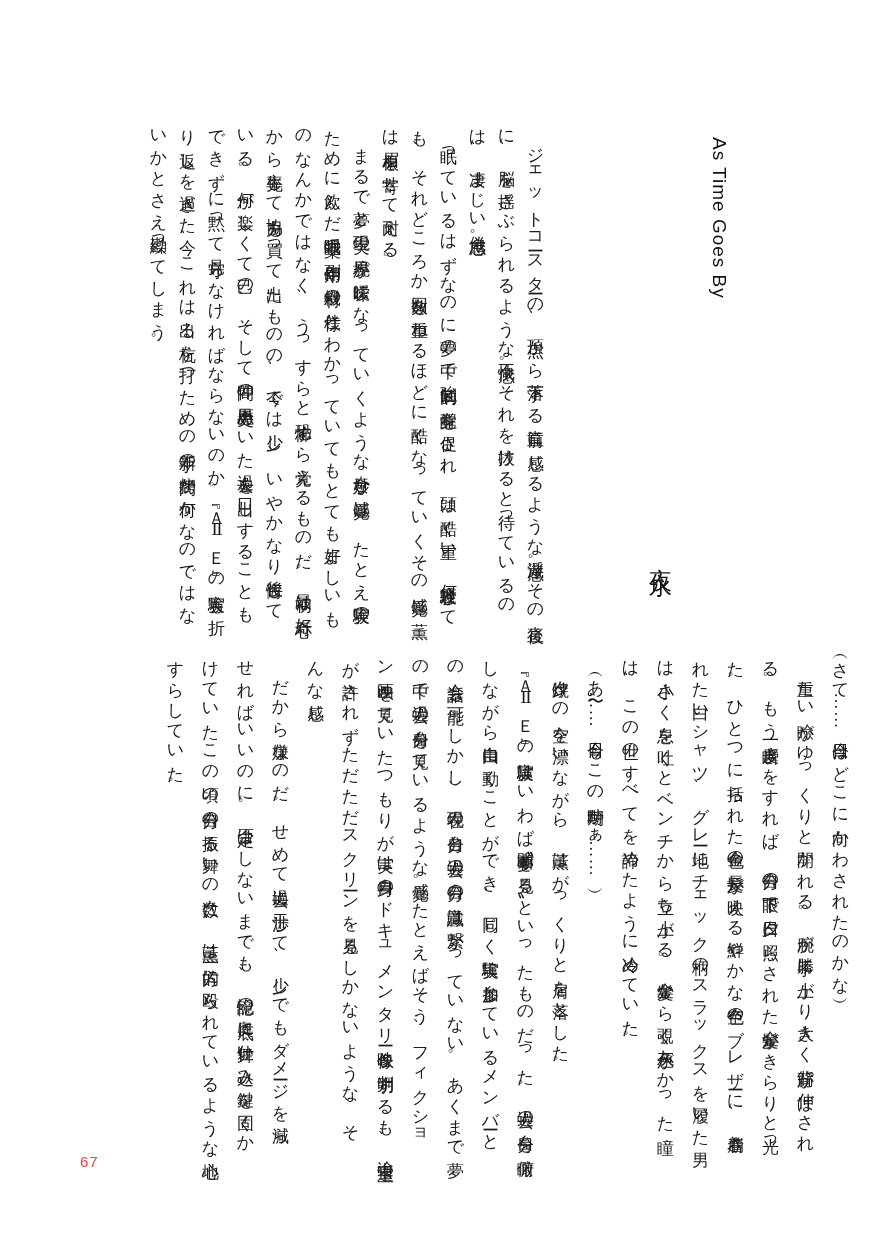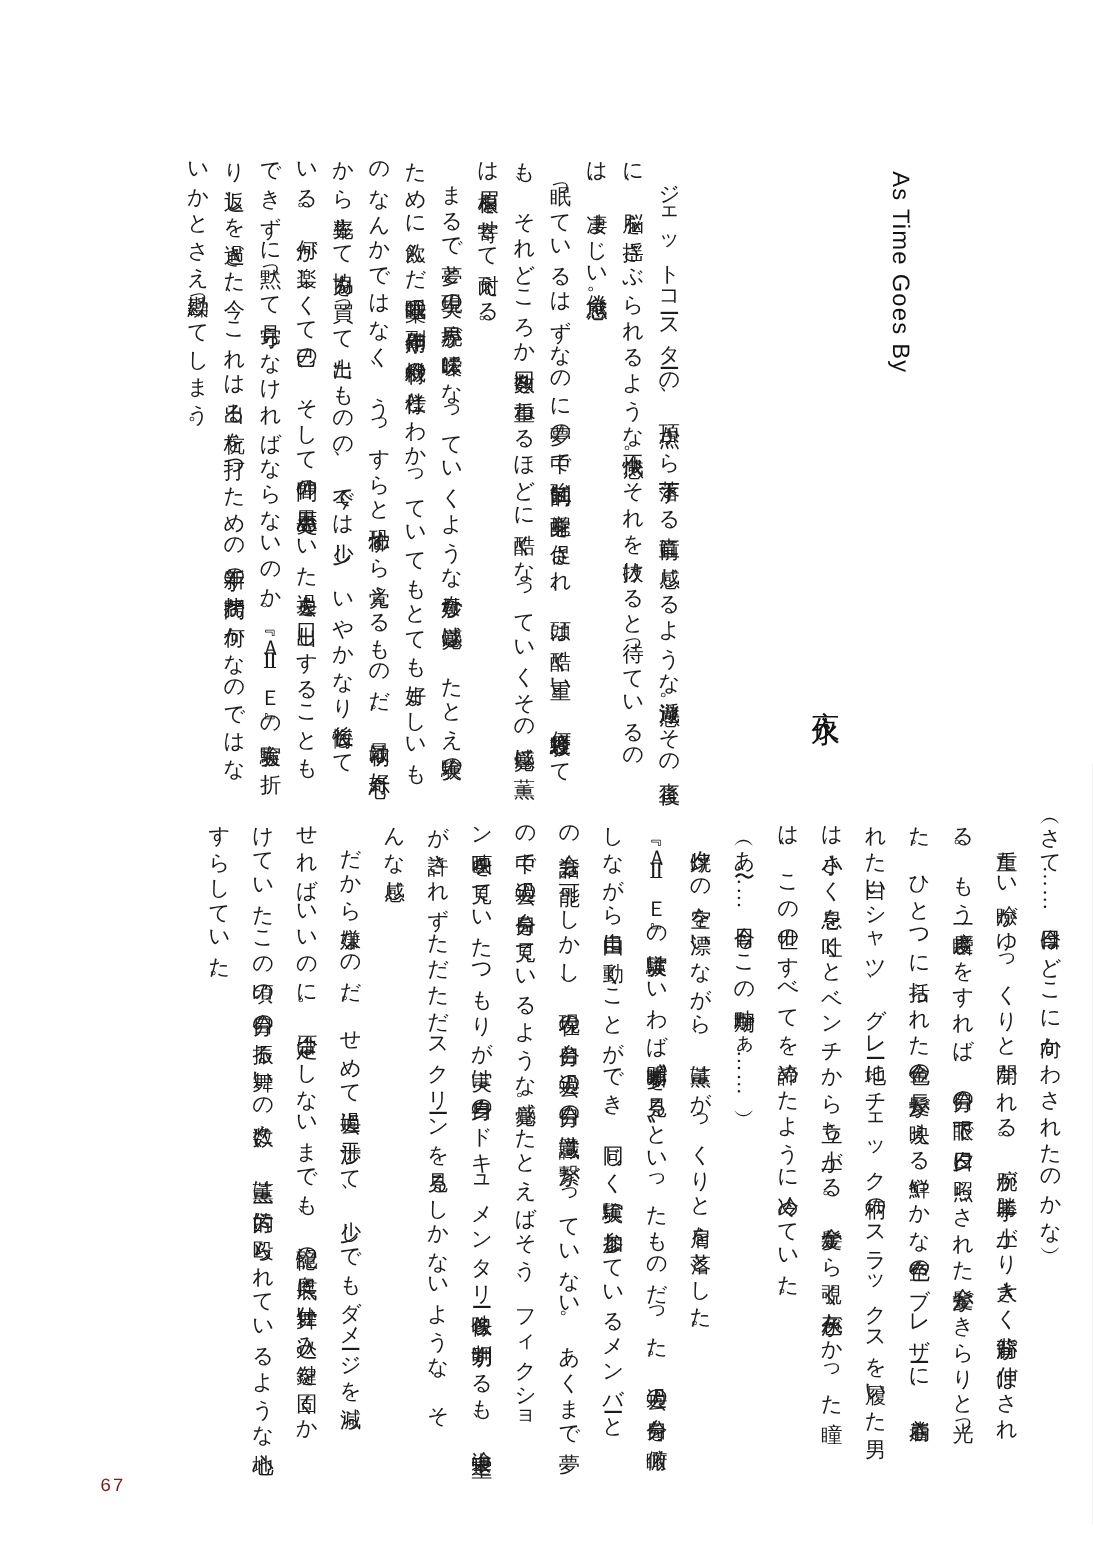--- a/index.html
+++ b/index.html
@@ -66,24 +66,23 @@
     text-orientation: upright;
     font-size: 23px;
     letter-spacing: 4px;
     color: #111111;
   }
   .folio {
     position: absolute;
     left: 80px;
     top: 1153px;
     font-size: 15px;
-    font-family: Liberation Mono, monospace;
-    color: #7f1d1d;
+    font-family: Liberation Sans, sans-serif;
+    color: #ef4444;
     letter-spacing: 1px;
-    margin-top: 28px;
   }
 </style>
 </head>
 <body>
 
 <div class="page">
 
   <div class="story-title">As Time Goes By</div>
 
   <div class="story-author">夜永</div>

